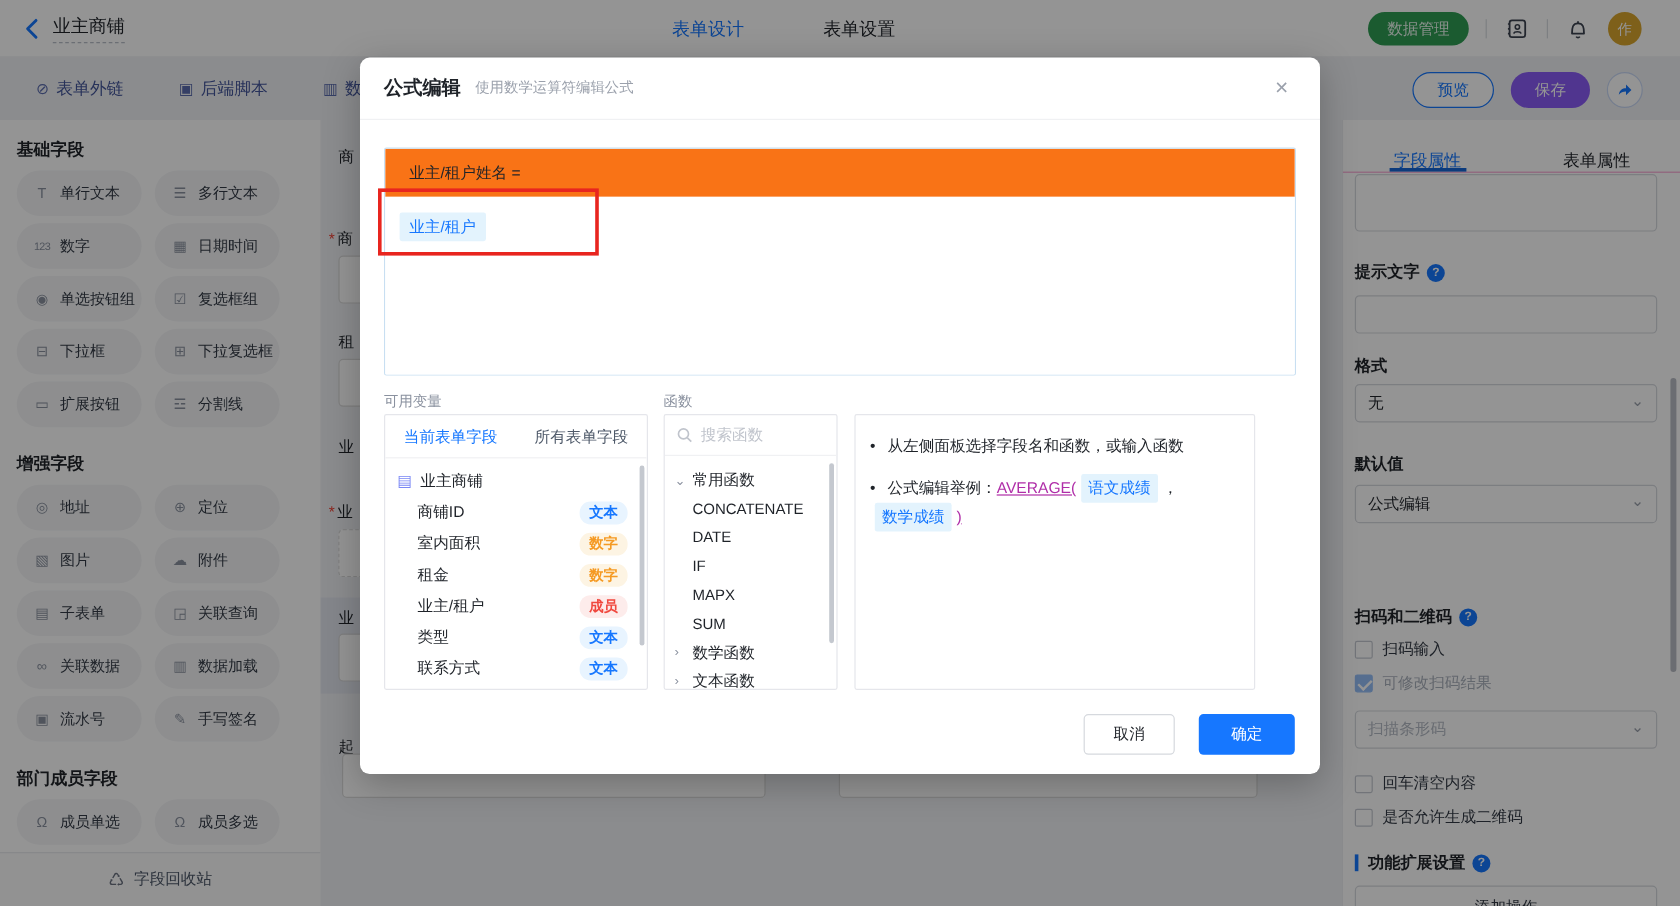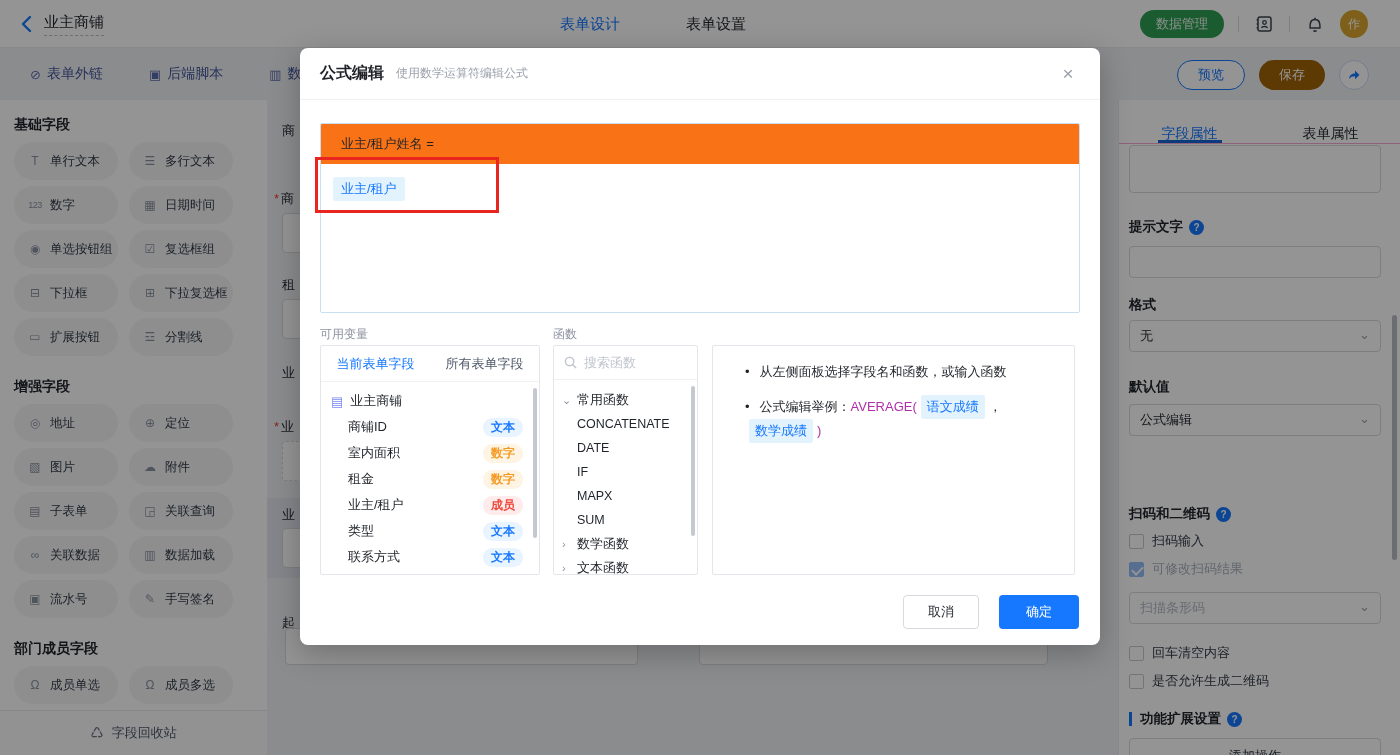--- a/index.html
+++ b/index.html
@@ -19,21 +19,21 @@
   .tb-sep { width:1px; height:16px; background:#d8dbe0; margin:0 14px; }
   .tb-ic { width:22px; height:22px; display:flex; align-items:center; justify-content:center; cursor:pointer; }
   .avatar { width:28px; height:28px; border-radius:50%; background:#d9a62e; color:#fff; font-size:12px; display:flex; align-items:center; justify-content:center; margin:0 32px 0 14px; cursor:pointer; }
 
   
   .subbar { left:0; top:48px; width:1400px; height:52px; z-index:1; }
   .sub-links { left:30px; top:0; height:52px; display:flex; align-items:center; gap:46px; }
   .sub-link { display:flex; align-items:center; gap:6px; font-size:14px; color:#44569b; cursor:pointer; }
   .sub-link .g { font-size:13px; color:#5b6cae; }
   .btn-preview { right:155px; top:12px; width:68px; height:30px; border:1px solid #1677ff; color:#1677ff; background:#fff; border-radius:15px; font-size:13px; display:flex; align-items:center; justify-content:center; cursor:pointer; }
-  .btn-save { right:75px; top:12px; width:66px; height:30px; background:#a16207; color:#fff; border-radius:15px; font-size:13px; display:flex; align-items:center; justify-content:center; cursor:pointer; }
+  .btn-save { right:75px; top:12px; width:66px; height:30px; background:#8b5cf6; color:#fff; border-radius:15px; font-size:13px; display:flex; align-items:center; justify-content:center; cursor:pointer; }
   .btn-share { right:31px; top:12px; width:30px; height:30px; border:1px solid #c9d8f5; background:#fff; border-radius:50%; display:flex; align-items:center; justify-content:center; cursor:pointer; }
 
   
   .sidebar { left:0; top:100px; width:267px; height:655px; background:#fff; padding:14px 14px 0 14px; overflow:hidden; z-index:1; }
   .sec-title { font-size:14px; font-weight:bold; color:#1f2329; height:20px; line-height:20px; margin-bottom:8px; }
   .sec-title.mt { margin-top:20px; }
   .fgrid { display:flex; flex-wrap:wrap; gap:6px 11px; }
   .fbtn { width:104px; height:38px; background:#f4f5f7; border-radius:19px; display:flex; align-items:center; padding-left:13px; gap:7px; cursor:pointer; }
   .fbtn .fic { font-size:12px; color:#8a919f; width:16px; text-align:center; flex:none; }
   .fbtn .fic.num { font-size:9px; letter-spacing:-0.5px; }
@@ -97,24 +97,24 @@
   .badge.number { color:#f59a23; background:#fdf4e3; }
   .badge.member { color:#f0483e; background:#fdeceb; }
   .sbar { position:absolute; width:4px; background:#c4c8cf; border-radius:2px; }
   .fn-panel { left:253px; width:145px; }
   .fn-search { height:34px; border-bottom:1px solid #f0f1f3; display:flex; align-items:center; gap:7px; padding:0 10px; cursor:text; }
   .fn-search .ph { font-size:13px; color:#c0c4cc;text-align:center; }
   .fn-list { padding-top:8px; }
   .fn-group { height:24px; display:flex; align-items:center; gap:5px; padding-left:8px; font-size:13px; color:#1f2329; cursor:pointer; }
   .fn-group .car { color:#8a919f; font-size:11px; width:10px; }
   .fn-item { height:24px; display:flex; align-items:center; padding-left:23px; font-size:12.5px; color:#1f2329; cursor:pointer; }
-  .h-panel { left:412px; width:363px; padding:15px 32px; }
+  .h-panel { left:412px; width:334px; padding:15px 12px; }
   .h-line { font-size:13px; color:#1f2329; margin-bottom:12px; display:flex; align-items:center; flex-wrap:wrap; line-height:22px; }
   .h-line::before { content:"•"; margin-right:10px; color:#1f2329; }
-  .h-func { color:#b02ea8; }
+  .h-func { color:#b02ea8;text-decoration:underline; }
   .h-chip { background:#e3f3fd; color:#1677ff; padding:1px 6px; border-radius:2px; margin:0 4px; }
   .m-cancel { left:603px; top:547px; width:76px; height:34px; border:1px solid #d6d9de; border-radius:4px; background:#fff; font-size:13px; color:#1f2329; display:flex; align-items:center; justify-content:center; cursor:pointer; }
   .m-ok { left:699px; top:547px; width:80px; height:34px; border-radius:4px; background:#1677ff; font-size:13px; color:#fff; display:flex; align-items:center; justify-content:center; cursor:pointer; }
 </style>
 </head>
 <body>
 
 <div class="abs topbar">
   <div class="abs back-btn">
     <svg width="22" height="22" viewBox="0 0 22 22">

